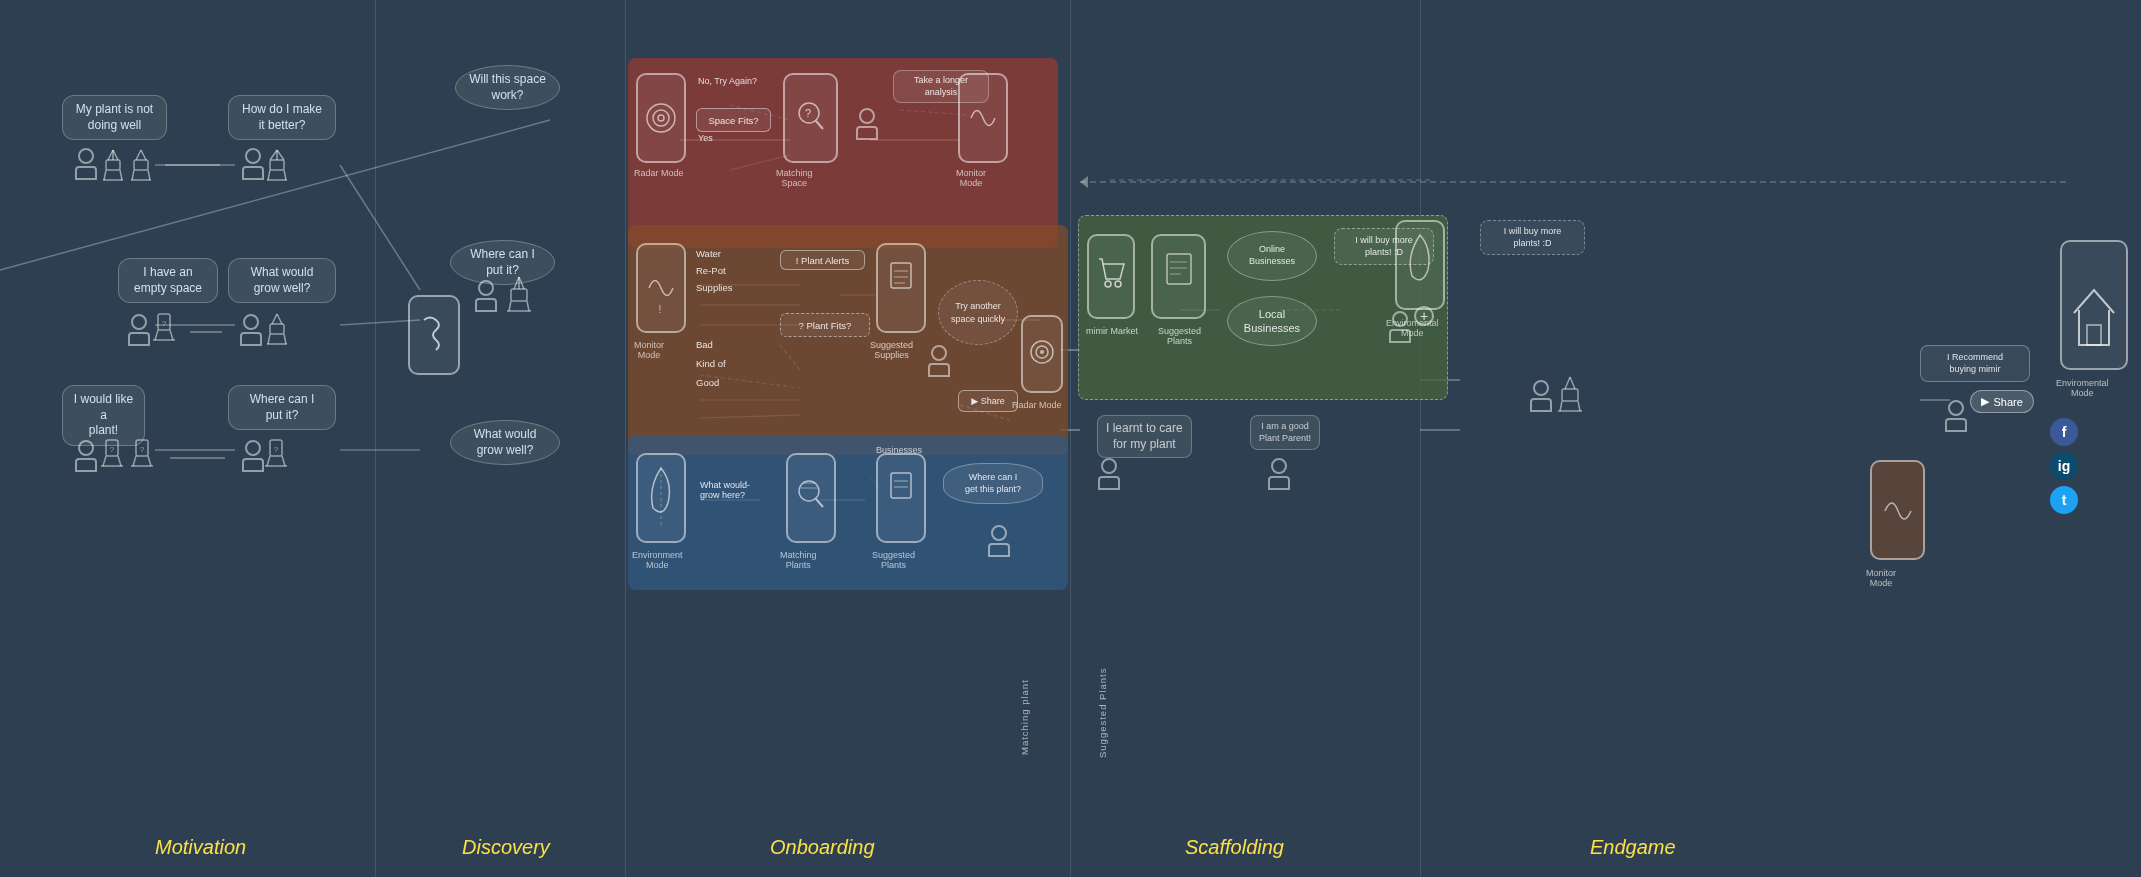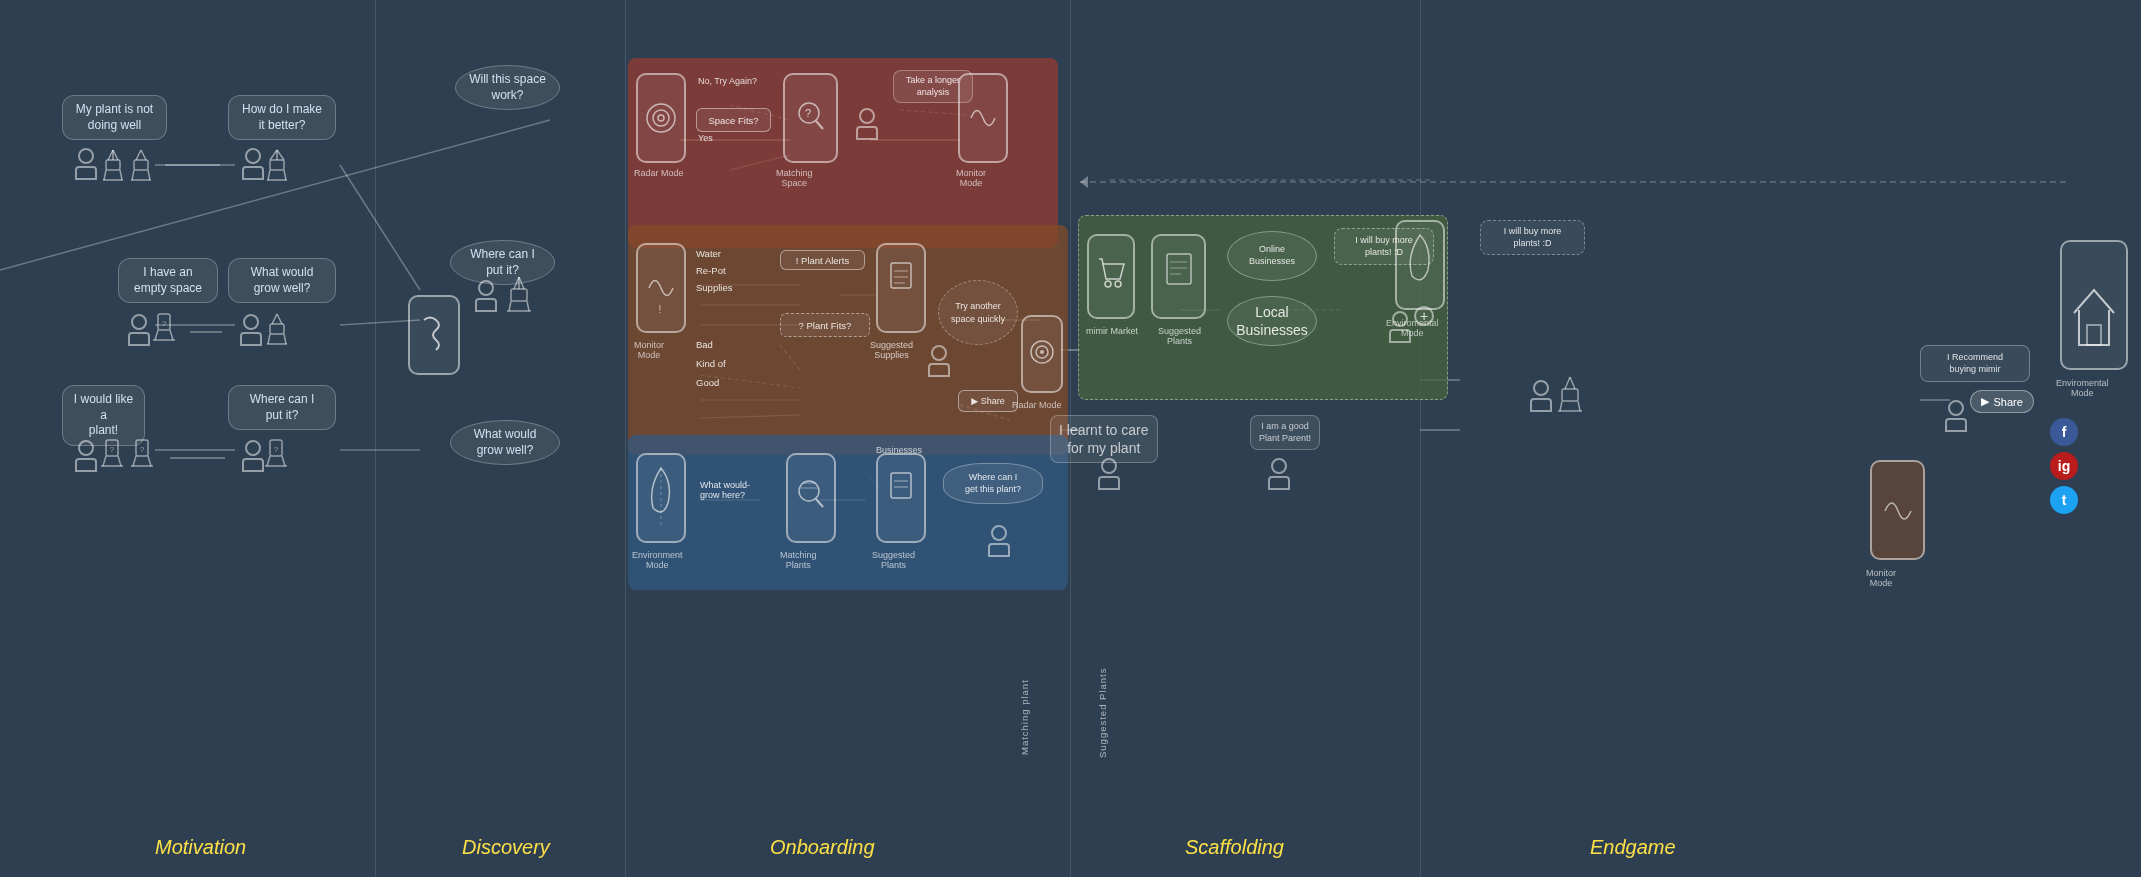--- a/index.html
+++ b/index.html
@@ -135,21 +135,21 @@
       width: 28px;
       height: 28px;
       border-radius: 50%;
       display: flex;
       align-items: center;
       justify-content: center;
       font-size: 14px;
       font-weight: bold;
     }
     .social-fb { background: #3b5998; color: white; }
-    .social-ig { background: #b91c1c; color: white; }
+    .social-ig { background: #0c4a6e; color: white; }
     .social-tw { background: #1da1f2; color: white; }
 
     
     .share-btn {
       position: absolute;
       background: rgba(255,255,255,0.15);
       border: 1.5px solid rgba(255,255,255,0.4);
       border-radius: 14px;
       padding: 4px 10px;
       font-size: 11px;
@@ -459,21 +459,21 @@
 
   <div class="node-box" style="left:68px;top:50px;width:75px;height:24px">
     <span>Space Fits?</span>
   </div>
 
   <div class="person" style="left:228px;top:50px">
     <div class="person-head"></div>
     <div class="person-body"></div>
   </div>
 
-  <div style="position:absolute;left:265px;top:12px;font-size:9px;color:rgba(255,255,255,0.85);background:rgba(255,255,255,0.08);border:1px solid rgba(255,255,255,0.3);border-radius:8px;padding:4px 12px;text-align:center;line-height:1.3">
+  <div style="position:absolute;left:265px;top:12px;font-size:9px;color:rgba(255,255,255,0.85);background:rgba(255,255,255,0.08);border:1px solid rgba(255,255,255,0.3);border-radius:8px;padding:4px 20px;text-align:center;line-height:1.3">
     Take a longer<br>analysis
   </div>
 
   <div class="phone" style="left:330px;top:15px;width:50px;height:90px">
     <svg width="36" height="70" viewBox="0 0 36 70">
       <path d="M6,35 Q12,20 18,35 Q24,50 30,35" stroke="rgba(255,255,255,0.6)" stroke-width="1.5" fill="none"></path>
     </svg>
   </div>
   <div class="phone-label" style="left:328px;top:110px;font-size:9px">Monitor<br>Mode</div>
 </div>
@@ -599,33 +599,33 @@
       <rect x="8" y="10" width="24" height="30" rx="2" stroke="rgba(255,255,255,0.6)" stroke-width="1.5" fill="none"></rect>
       <line x1="11" y1="18" x2="28" y2="18" stroke="rgba(255,255,255,0.4)" stroke-width="1"></line>
       <line x1="11" y1="24" x2="28" y2="24" stroke="rgba(255,255,255,0.4)" stroke-width="1"></line>
       <line x1="11" y1="30" x2="22" y2="30" stroke="rgba(255,255,255,0.4)" stroke-width="1"></line>
     </svg>
   </div>
   <div style="position:absolute;left:68px;top:110px;font-size:9px;color:rgba(255,255,255,0.7);text-align:center;width:65px">Suggested<br>Plants</div>
 
   <div style="position:absolute;left:148px;top:15px;font-size:9px;color:rgba(255,255,255,0.85);background:rgba(255,255,255,0.06);border:1.5px solid rgba(255,255,255,0.35);border-radius:50%;padding:6px 8px;text-align:center;line-height:1.3;width:90px;height:50px;display:flex;align-items:center;justify-content:center">Online<br>Businesses</div>
 
-  <div style="position:absolute;left:148px;top:80px;font-size:14px;color:rgba(255,255,255,0.85);background:rgba(255,255,255,0.06);border:1.5px solid rgba(255,255,255,0.35);border-radius:50%;padding:6px 8px;text-align:center;line-height:1.3;width:90px;height:50px;display:flex;align-items:center;justify-content:center">Local<br>Businesses</div>
+  <div style="position:absolute;left:148px;top:80px;font-size:11px;color:rgba(255,255,255,0.85);background:rgba(255,255,255,0.06);border:1.5px solid rgba(255,255,255,0.35);border-radius:50%;padding:6px 8px;text-align:center;line-height:1.3;width:90px;height:50px;display:flex;align-items:center;justify-content:center">Local<br>Businesses</div>
 
   <div style="position:absolute;left:255px;top:12px;font-size:9px;color:rgba(255,255,255,0.85);background:rgba(255,255,255,0.06);border:1.5px dashed rgba(255,255,255,0.4);border-radius:8px;padding:6px 8px;text-align:center;line-height:1.3;width:100px">I will buy more<br>plants! :D</div>
 
   <div class="person" style="left:310px;top:95px">
     <div class="person-head"></div>
     <div class="person-body"></div>
   </div>
 
   <div class="icon-circle" style="left:335px;top:90px;width:20px;height:20px;font-size:14px">+</div>
 </div>
 
-<div style="position:absolute;left:1050px;top:415px;font-size:14px;color:rgba(255,255,255,0.7)">
+<div style="position:absolute;left:1097px;top:415px;font-size:12px;color:rgba(255,255,255,0.7)">
   <div style="background:rgba(255,255,255,0.08);border:1px solid rgba(255,255,255,0.25);border-radius:8px;padding:5px 8px;text-align:center;line-height:1.3">I learnt to care<br>for my plant</div>
 </div>
 
 <div style="position:absolute;left:1250px;top:415px;font-size:9px;color:rgba(255,255,255,0.7)">
   <div style="background:rgba(255,255,255,0.08);border:1px solid rgba(255,255,255,0.25);border-radius:8px;padding:5px 8px;text-align:center;line-height:1.3">I am a good<br>Plant Parent!</div>
 </div>
 
 <div class="person" style="left:1098px;top:458px">
   <div class="person-head"></div>
   <div class="person-body"></div>

